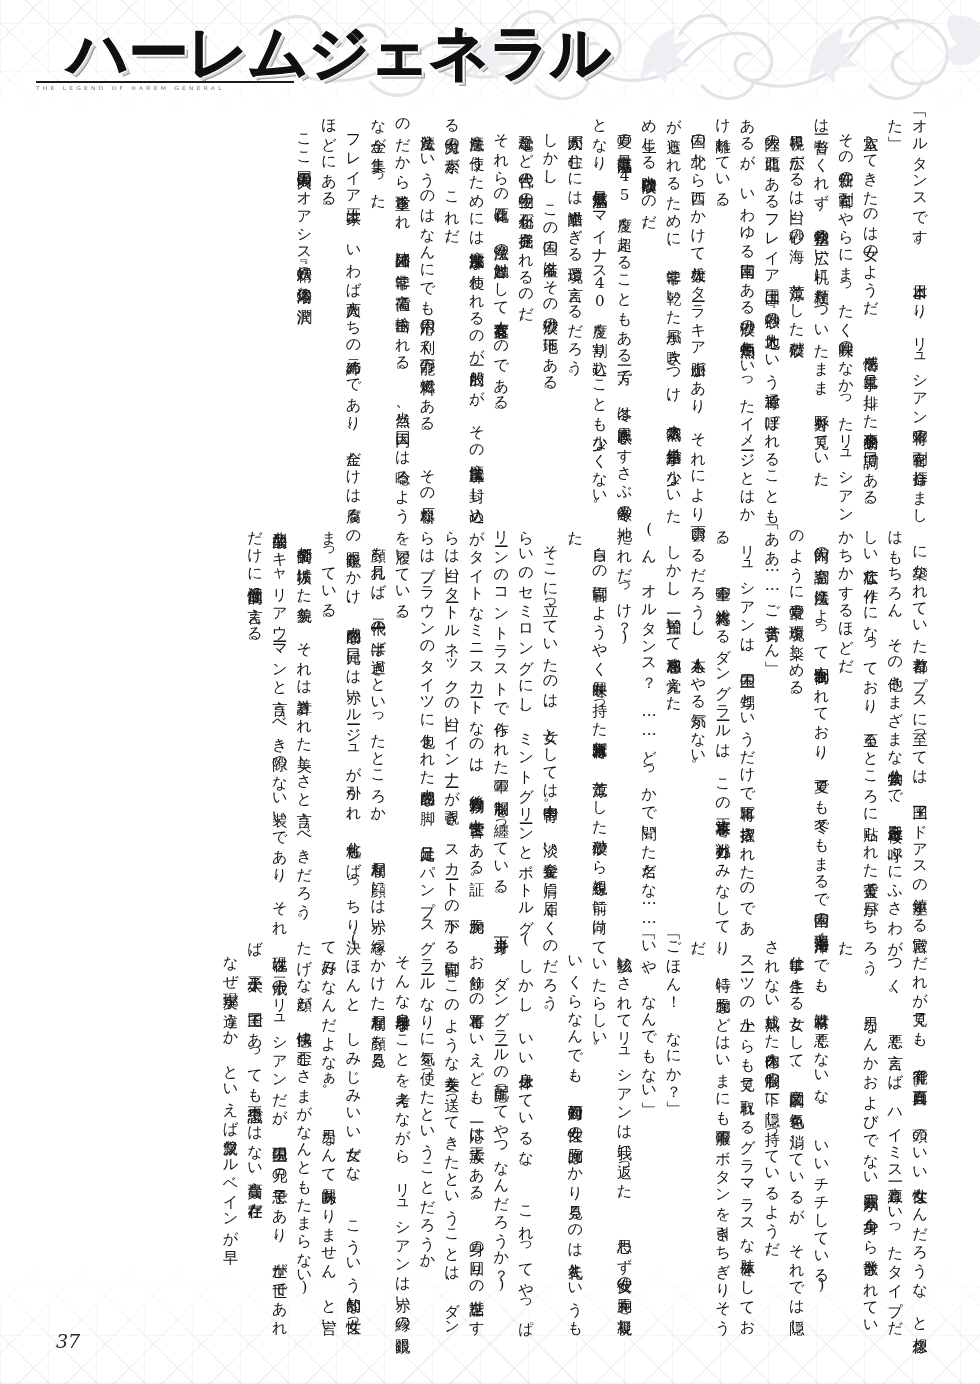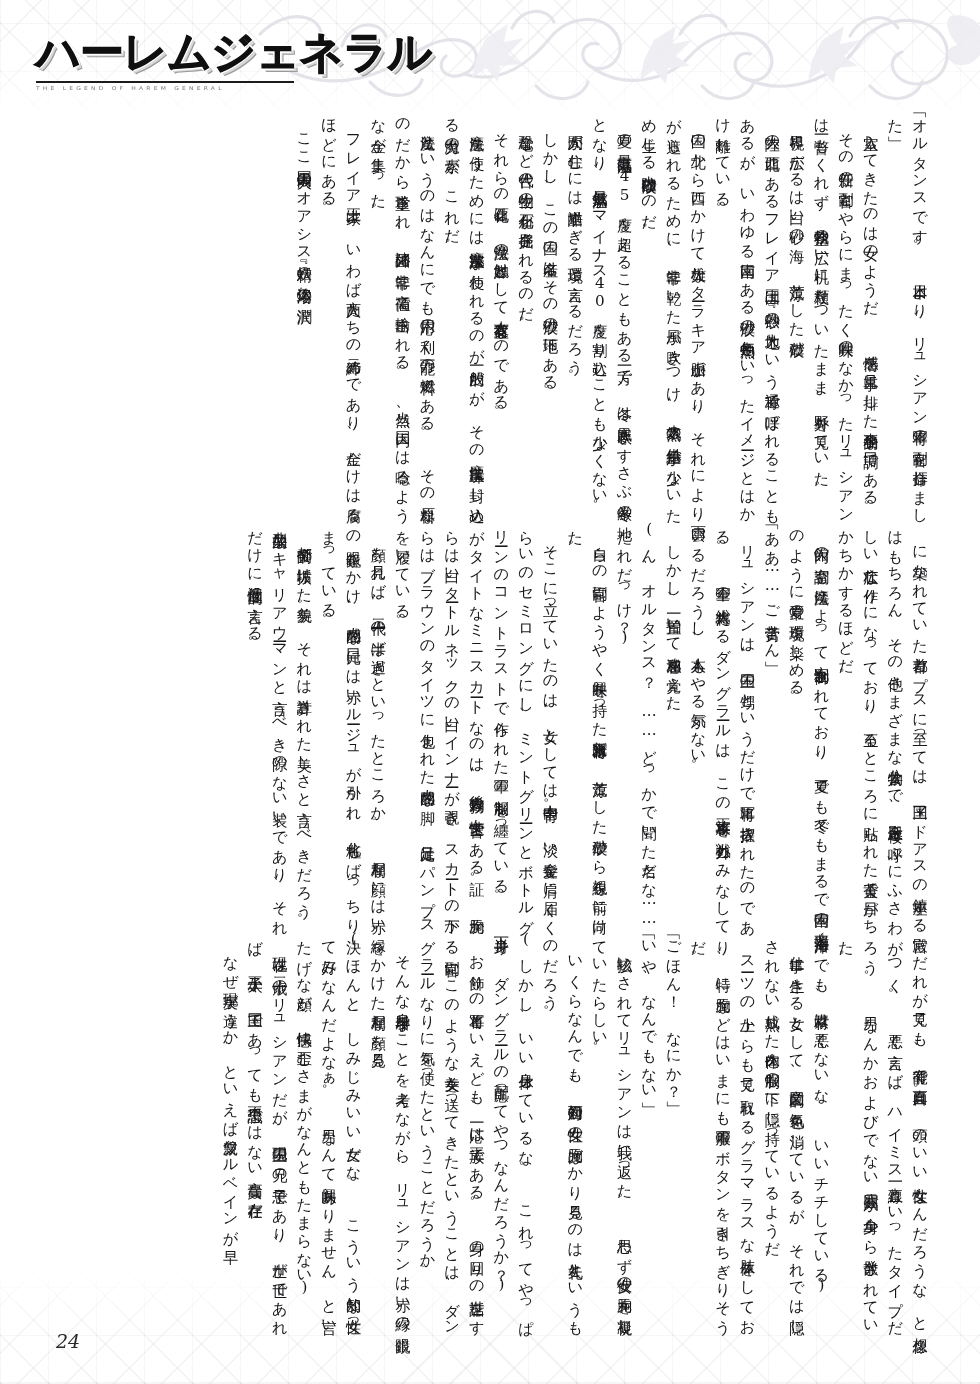--- a/index.html
+++ b/index.html
@@ -28,28 +28,29 @@
 
   
   .flourish{position:absolute;top:-6px;left:250px;width:740px;height:130px;opacity:.9;}
 
   
   .logo-wrap{
     position:absolute;left:36px;top:24px;width:268px;height:78px;
   }
   .logo-title{
     font-family:"DejaVu Sans","Liberation Sans",sans-serif;
-    font-weight:bold;font-size:44px;line-height:56px;
+    font-weight:bold;font-size:60px;line-height:56px;
     letter-spacing:-1px;
     color:#101010;
     -webkit-text-stroke:1px #101010;
     text-shadow:
        2px 0 0 #fff, -2px 0 0 #fff, 0 2px 0 #fff, 0 -2px 0 #fff,
        3px 3px 0 #d8d8d8, 4px 4px 0 #9a9a9a;
     white-space:nowrap;
+    margin-left:32px;
   }
   .logo-sub{
     font-family:"DejaVu Sans","Liberation Sans",sans-serif;
     font-size:6px;letter-spacing:3.2px;color:#7a7a7a;
     margin-top:2px;transform:scaleY(.85);transform-origin:left top;
     white-space:nowrap;
   }
   .logo-rule{height:2px;background:#1b1b1b;margin-top:1px;width:258px;}
 
   
@@ -161,13 +162,13 @@
     <p>咳払いされてリュシアンは我に返った。 思わず彼女の胸元を凝視していたらしい。</p>
     <p>いくらなんでも、初対面の女性の胸元ばかり見るのは失礼というものだろう。</p>
     <p class="noindent">(しかし、いい身体しているな。 これってやっぱり、ダングラールの配慮ってやつなんだろうか？)</p>
     <p>お飾りの将軍といえども、一応は王族である。 身の回りの世話をする副官にこのような美女を送ってきたということは、ダングラールなりに気を使ったということだろうか。</p>
     <p>そんな身勝手なことを考えながら、リュシアンは赤い縁の眼鏡をかけた犀利な顔を見る。</p>
     <p class="noindent">(ほんと、しみじみいい女だな。 こういう知的な女性って好みなんだよなぁ。 男なんて興味ありません、と言いたげな顔が、快感に歪むさまがなんともたまらない)</p>
     <p>現在は二十歳のリュシアンだが、現国王の兄の息子であり、世が世であれば、王太子か、国王であっても不思議ではない高貴な存在だ。</p>
     <p>なぜ現実が違うか、といえば父親ウルベインが早</p>
   </div>
 
-<div class="page-number">24</div>
+<div class="page-number">37</div>
 
 </body></html>

